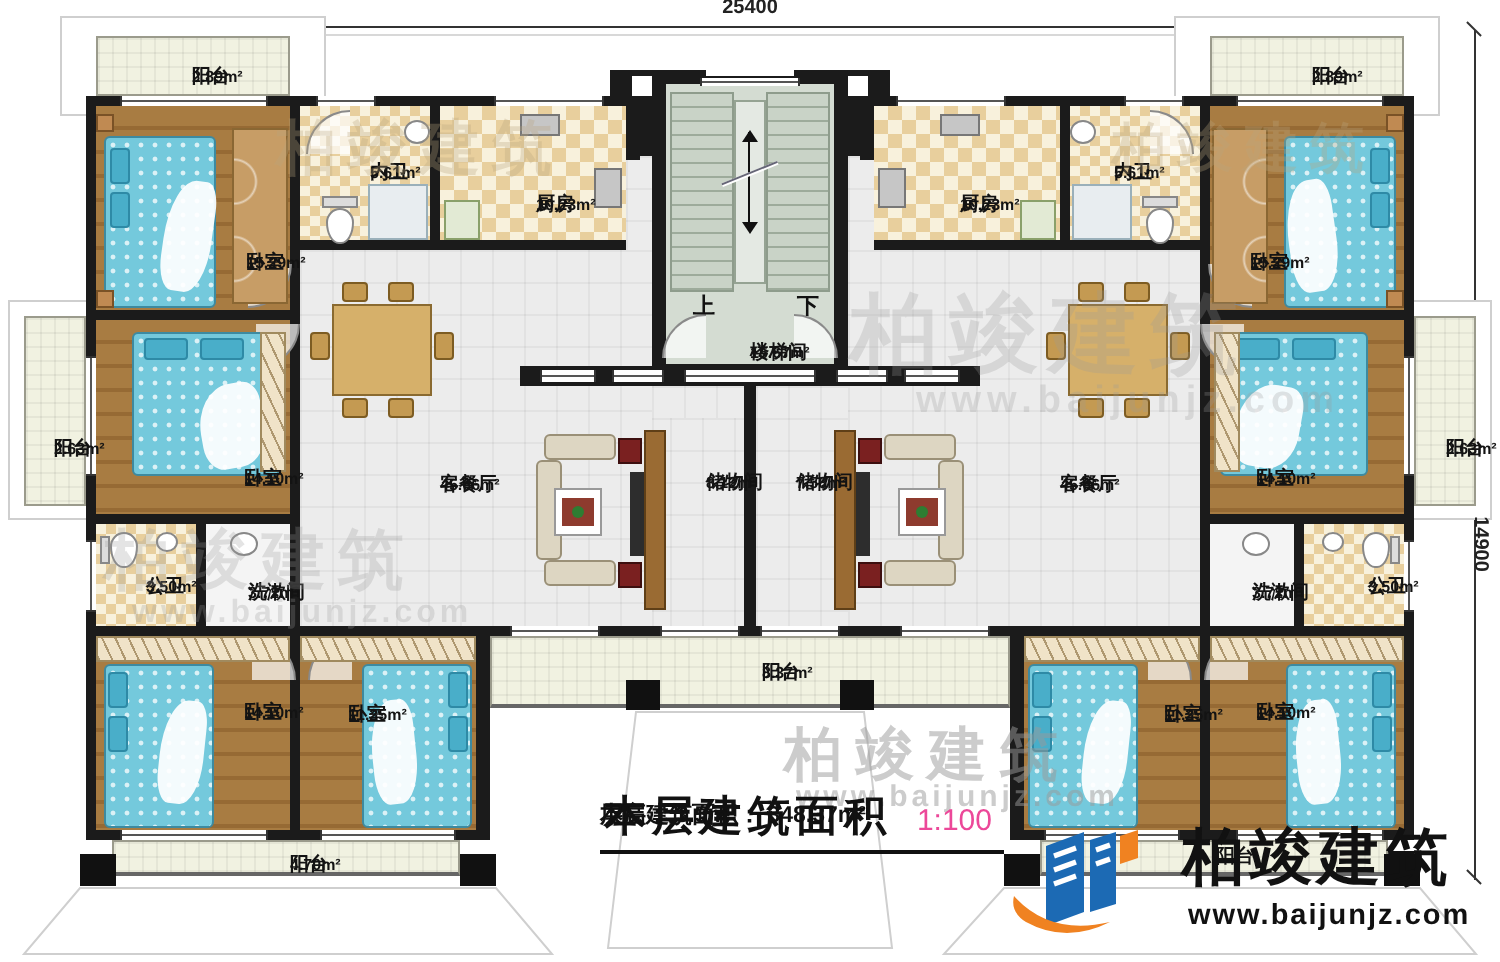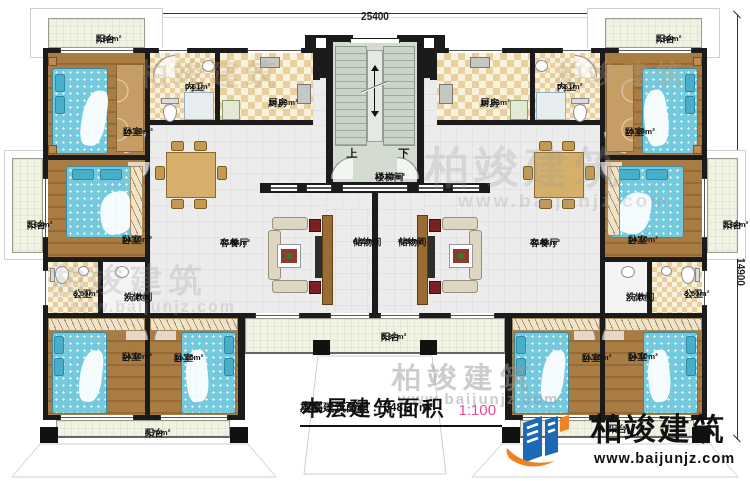--- a/index.html
+++ b/index.html
@@ -91,21 +91,21 @@
   <svg class="eaves" width="750" height="481">
     <polygon points="40,444 248,444 276,477 12,477" fill="none" stroke="#cfcfcf"></polygon>
     <polygon points="502,444 710,444 738,477 472,477" fill="none" stroke="#cfcfcf"></polygon>
     <polygon points="318,356 432,356 446,474 304,474" fill="none" stroke="#cfcfcf"></polygon>
   </svg>
 
   <div class="dimline" style="left:127px;top:13px;width:580px;height:1px"></div>
   <div class="dimline2" style="left:127px;top:17px;width:580px;height:1px"></div>
   <div class="tick" style="left:122px;top:12px"></div>
   <div class="tick" style="left:702px;top:12px"></div>
-  <div class="dimtxt" style="left:375px;top:16px">25400</div>
+  <div class="dimtxt" style="left:375px;top:4px">25400</div>
   <div class="dimline" style="left:737px;top:15px;width:1px;height:425px"></div>
   <div class="tick" style="left:732px;top:14px"></div>
   <div class="tick" style="left:732px;top:438px"></div>
   <div class="dimtxt" style="left:740px;top:272px;transform:translate(-50%,-50%) rotate(90deg)">14900</div>
 
   <div class="roof" style="left:30px;top:8px;width:133px;height:50px"></div>
   <div class="roof" style="left:587px;top:8px;width:133px;height:50px"></div>
   <div class="roof" style="left:4px;top:150px;width:46px;height:110px"></div>
   <div class="roof" style="left:700px;top:150px;width:46px;height:110px"></div>
 

